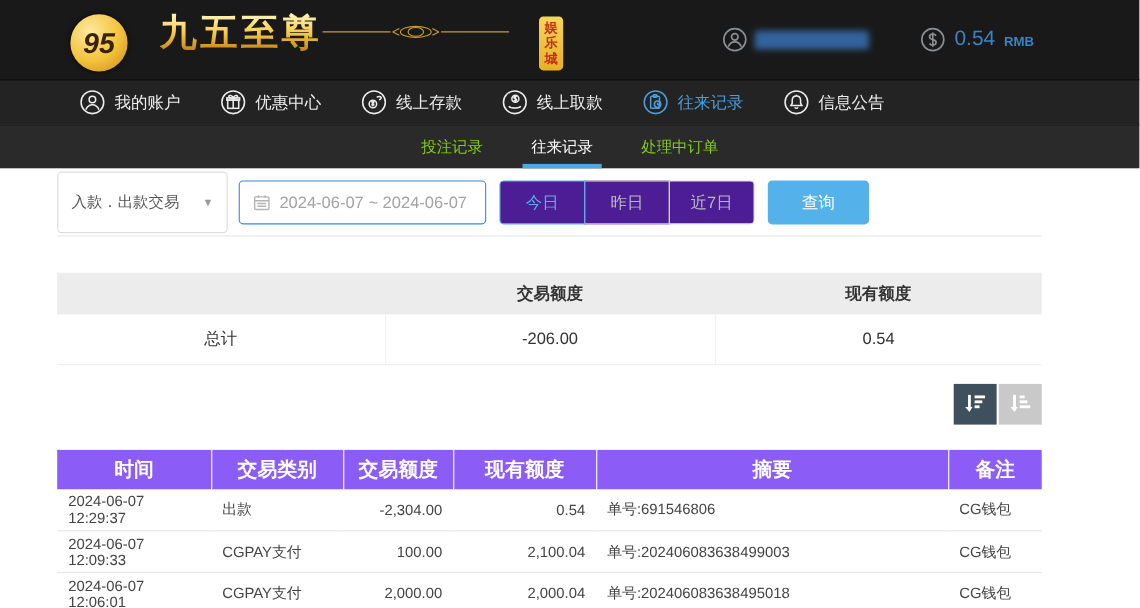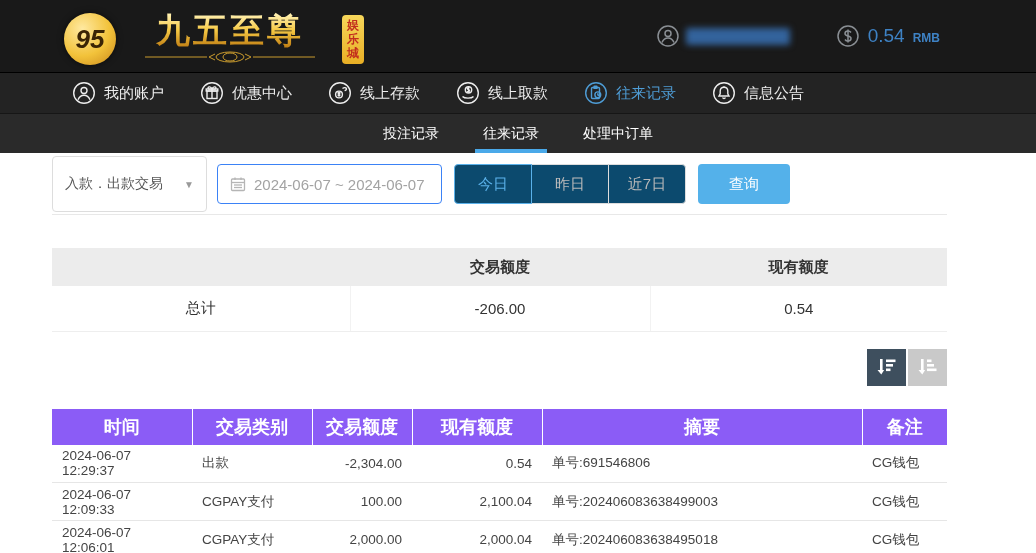--- a/index.html
+++ b/index.html
@@ -7,21 +7,21 @@
     font-family:"Liberation Sans", sans-serif; }
 
   
   .top-header { height:72px; background:#191919; display:flex; align-items:center; position:relative; }
   .logo-wrap { display:flex; align-items:flex-start; margin-left:64px;gap:21px; }
   .logo-circle { width:52px; height:52px; border-radius:50%; margin-top:6px;
     background:radial-gradient(circle at 35% 30%, #ffe9a0, #f2c23a 55%, #c9861a);
     display:flex; align-items:center; justify-content:center;
     color:#3a2405; font-size:26px; font-weight:bold; font-style:italic;
     box-shadow:0 0 6px rgba(0,0,0,.6); }
-  .logo-text-col { margin-left:8px; display:flex; flex-direction:column; align-items:center; }
+  .logo-text-col { margin-left:8px; display:flex; flex-direction:row; align-items:center; }
   .logo-title { font-size:34px; font-weight:bold; letter-spacing:3px; line-height:38px; margin-top:4px;
     background:linear-gradient(180deg,#ffefae 10%,#f7ca45 50%,#c07f14 95%);
     -webkit-background-clip:text; background-clip:text; color:transparent; }
   .logo-flourish { width:170px; height:12px; margin-top:2px; color:#c99b2e; }
   .logo-badge { margin-left:6px; margin-top:8px; width:22px; padding:4px 0;
     background:linear-gradient(180deg,#f6d65a,#e9af25); border-radius:4px;
     display:flex; flex-direction:column; align-items:center; gap:1px; }
   .logo-badge span { color:#c22d1e; font-size:12px; font-weight:bold; line-height:13px; }
 
   .header-right { position:absolute; right:96px; top:0; height:72px; display:flex; align-items:center; gap:10px; }
@@ -35,39 +35,39 @@
   
   .main-nav { height:41px; background:#232323; border-top:1px solid #000;
     display:flex; align-items:center; gap:36px; padding-left:72px; }
   .nav-item { display:flex; align-items:center; gap:8px; color:#ededed; font-size:15px; cursor:pointer; }
   .nav-item.active { color:#4e9cd5; }
   .nav-ic { width:24px; height:24px; }
 
   
   .sub-tabs { height:40px; background:#2a2a2a; border-top:1px solid #161616;
     display:flex; align-items:stretch; justify-content:center; gap:28px; }
-  .sub-tab { display:flex; align-items:center; color:#ffffff; font-size:14px;
+  .sub-tab { display:flex; align-items:center; color:#84cc16; font-size:14px;
     padding:0 8px; position:relative; cursor:pointer; }
   .sub-tab.active { color:#fff; }
   .sub-tab.active::after { content:""; position:absolute; left:0; right:0; bottom:0;
     height:4px; background:#4aa9e9; }
 
   
   .content { width:895px; margin-left:52px; }
 
   .filter-row { display:flex; align-items:center; margin-top:11px; height:40px; }
   .select-box { width:155px; height:56px; border:1px solid #ddd; border-radius:4px;
     display:flex; align-items:center; padding:0 12px; color:#555; font-size:14px; cursor:pointer; }
   .select-caret { margin-left:auto; color:#999; font-size:10px; }
   .date-box { width:225px; height:40px; border:1px solid #3b82f6; border-radius:4px;
     display:flex; align-items:center; gap:8px; padding:0 12px; margin-left:10px;
     color:#a3a3a3; font-size:15px; cursor:text; }
   .cal-ic { width:16px; height:16px; color:#b5b5b5; flex:0 0 auto; }
   .quick-group { display:flex; margin-left:12px; }
-  .quick-btn { width:78px; height:40px; border:1px solid #ddd; background:#0c4a6e;
+  .quick-btn { width:78px; height:40px; border:1px solid #ddd; background:#4c1d95;
     color:#b9b9b9; font-size:15px; margin-left:-1px; cursor:pointer;
     font-family:"Liberation Sans", sans-serif; }
   .quick-btn:first-child { margin-left:0; border-radius:4px 0 0 4px; }
   .quick-btn:last-child { border-radius:0 4px 4px 0; }
   .quick-btn.active { border:1px solid #5ab1ea; color:#5ab1ea; position:relative; z-index:1; }
   .query-btn { width:92px; height:40px; margin-left:12px; border:none; border-radius:4px;
     background:#54b1ea; color:#fff; font-size:15px; cursor:pointer;
     font-family:"Liberation Sans", sans-serif; }
 
   .divider { height:1px; background:#e8e8e8; margin-top:10px; }

